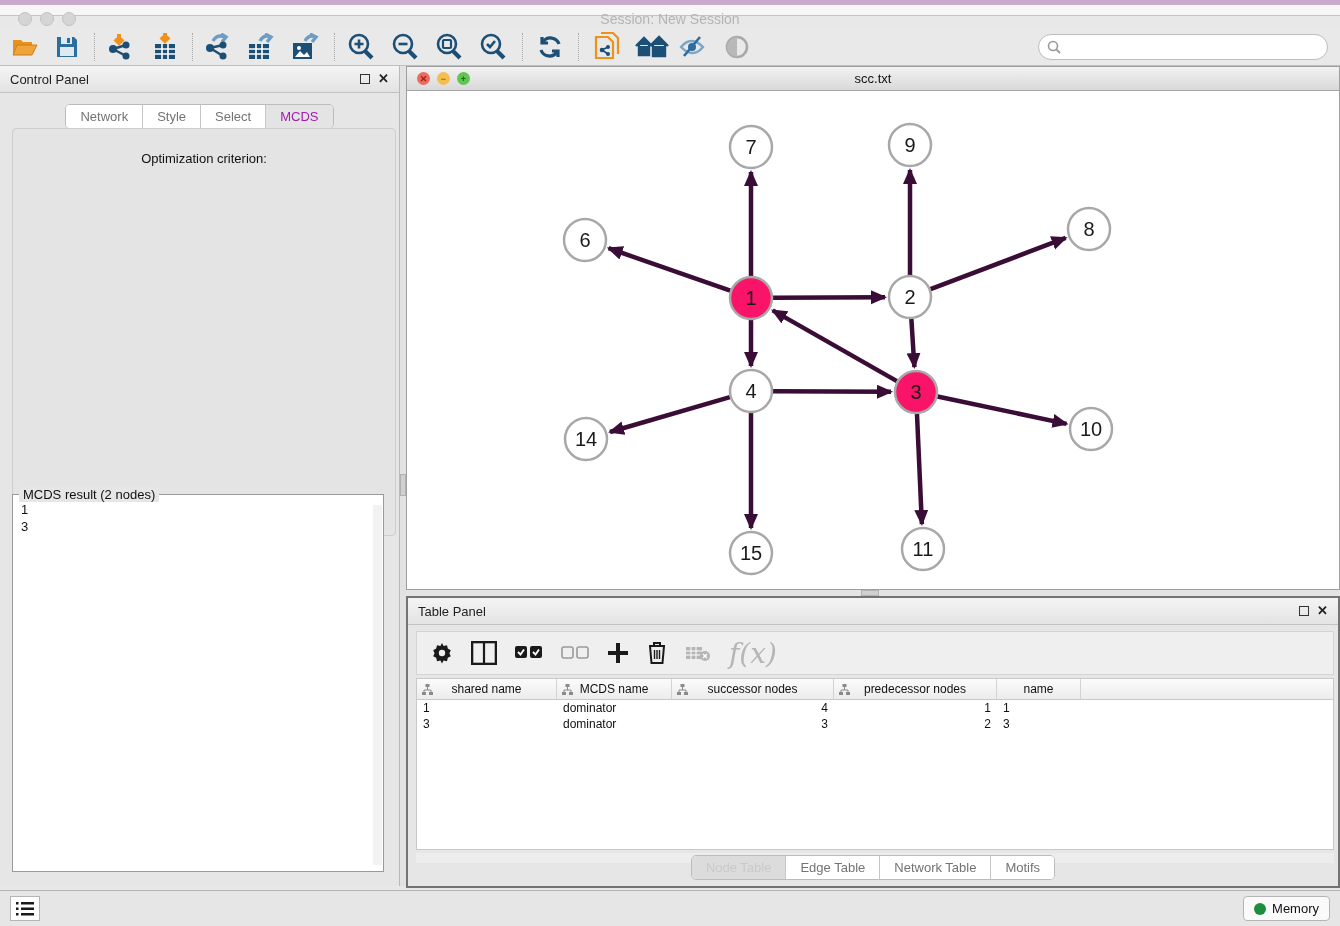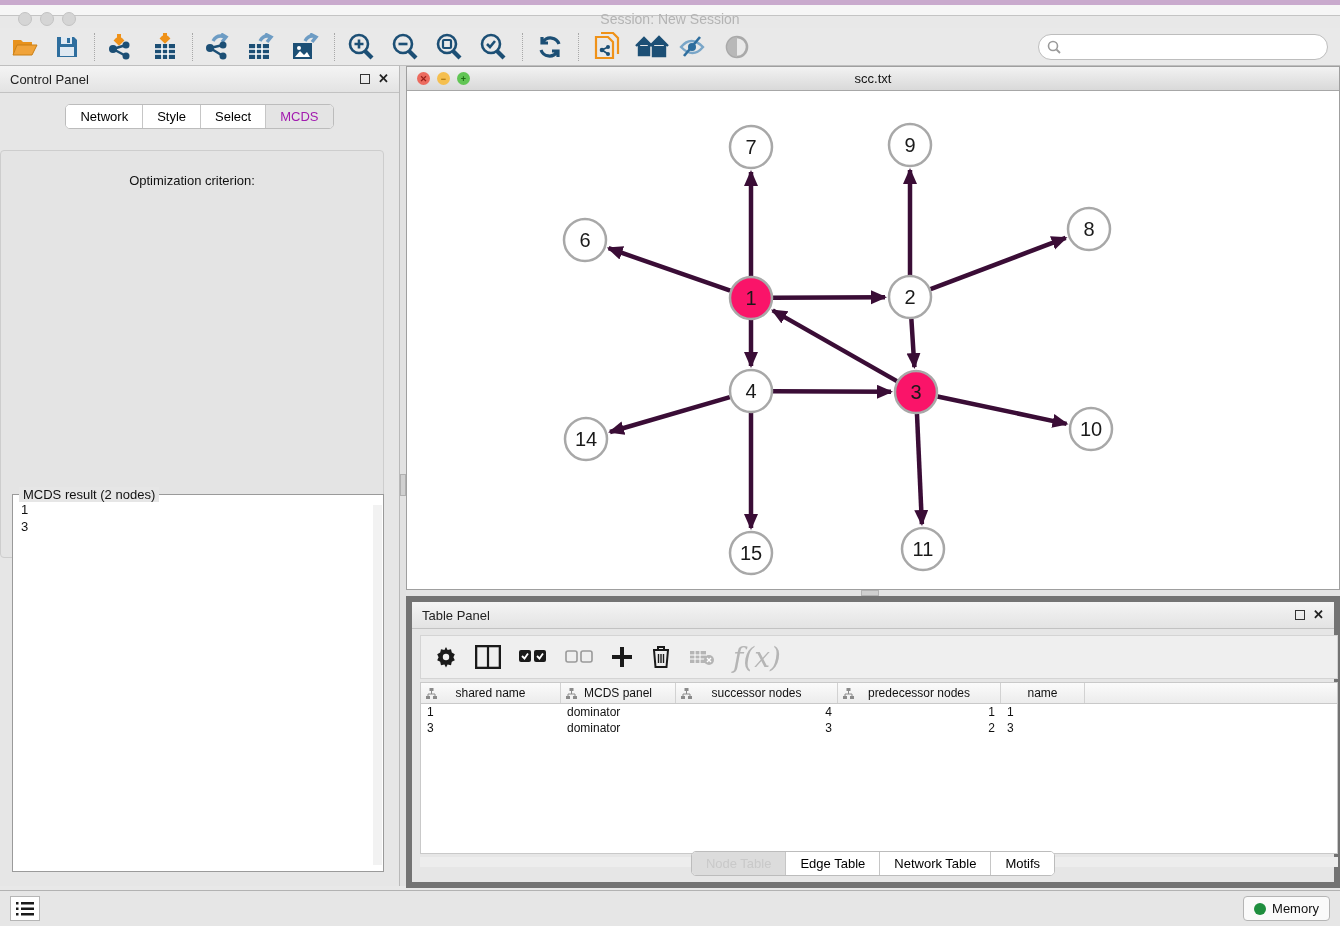--- a/index.html
+++ b/index.html
@@ -19,25 +19,25 @@
   
   #control-panel { position:absolute; left:0; top:66px; width:400px; height:820px; background:#e6e6e6; border-right:1px solid #b9b9b9; }
   .panel-header { height:27px; background:linear-gradient(#f4f4f4,#e3e3e3); border-bottom:1px solid #c2c2c2; display:flex; align-items:center; padding:0 10px; }
   .panel-title { font-size:13px; color:#222; }
   .panel-header-icons { margin-left:auto; display:flex; gap:8px; align-items:center; }
   .float-icon { width:10px; height:10px; border:1.5px solid #333; display:inline-block; }
   .close-icon { font-size:13px; font-weight:bold; color:#222; line-height:10px; }
 
   #cp-tabs { position:absolute; left:0; top:38px; width:100%; display:flex; justify-content:center; }
   .seg { display:flex; border:1px solid #bcbcbc; border-radius:5px; overflow:hidden; background:#fff; }
-  .seg-tab { padding:4px 14px; font-size:13px; color:#000000; background:#fff; border-right:1px solid #c6c6c6; cursor:default; }
+  .seg-tab { padding:4px 14px; font-size:13px; color:#737373; background:#fff; border-right:1px solid #c6c6c6; cursor:default; }
   .seg-tab:last-child { border-right:none; }
   .seg-tab.sel { background:#e4e4e4; color:#a21caf; }
 
-  #mcds-box { position:absolute; left:0; top:62px; width:384px; height:408px; background:#e4e4e4; border:1px solid #cdcdcd; border-radius:4px;margin-top:22px; }
+  #mcds-box { position:absolute; left:12px; top:62px; width:384px; height:408px; background:#e4e4e4; border:1px solid #cdcdcd; border-radius:4px; }
   #opt-label { margin-top:22px; text-align:center; font-size:13px; color:#111; }
   #opt-select { margin:10px auto 0 auto; width:310px; height:22px; background:#fff; border:1px solid #b9b9b9; border-radius:4px; display:flex; align-items:center; padding:0 6px; font-size:13px; color:#111; position:relative; }
   .spin { position:absolute; right:6px; top:2px; font-size:8px; line-height:8px; color:#444; text-align:center; }
   #btn-row { margin-top:14px; display:flex; justify-content:center; gap:14px; }
   .pbtn { background:#fff; border:1px solid #b5b5b5; border-radius:4px; font-size:13px; color:#111; padding:3px 14px; }
 
   #result-box { position:absolute; left:12px; top:428px; width:372px; height:378px; border:1px solid #9a9a9a; background:#fff; }
   #result-legend { position:absolute; left:6px; top:-8px; background:#e6e6e6; padding:0 4px; font-size:13px; color:#111; }
   #result-lines { padding:6px 8px; font-size:13px; color:#111; line-height:17px; white-space:pre; }
   #result-scroll { position:absolute; right:1px; top:10px; width:9px; height:360px; background:#f2f2f2; }
@@ -51,21 +51,21 @@
   #net-titlebar { height:24px; background:linear-gradient(#f2f2f2,#d9d9d9); border-bottom:1px solid #a7a7a7; position:relative; }
   .tl { position:absolute; top:5px; width:13px; height:13px; border-radius:50%; display:flex; align-items:center; justify-content:center; font-size:9px; font-weight:bold; }
   #net-title { position:absolute; top:4px; width:100%; text-align:center; font-size:13px; color:#111; }
   #net-canvas { position:absolute; left:0; top:24px; width:932px; height:498px; background:#fff; }
 
   
   #h-splitter { position:absolute; left:406px; top:590px; width:934px; height:6px; background:#e4e4e4; }
   #h-handle { position:absolute; left:455px; top:0; width:18px; height:6px; background:#d0d0d0; border:1px solid #b4b4b4; }
 
   
-  #table-panel { position:absolute; left:406px; top:596px; width:934px; height:292px; background:#e6e6e6; border:6px solid #737373; }
+  #table-panel { position:absolute; left:406px; top:596px; width:934px; height:292px; background:#e6e6e6; border:2px solid #737373; }
   #tp-toolbar { position:absolute; left:8px; top:33px; width:918px; height:44px; background:#efefef; border:1px solid #d4d4d4; display:flex; align-items:center; gap:18px; padding-left:14px; }
   #tp-table { position:absolute; left:8px; top:80px; width:918px; height:172px; background:#fff; border:1px solid #c9c9c9; overflow:hidden; }
   #tp-header { display:flex; height:21px; background:linear-gradient(#fbfbfb,#ececec); border-bottom:1px solid #c9c9c9; }
   .th { display:flex; align-items:center; border-right:1px solid #d2d2d2; font-size:12px; color:#111; justify-content:center; gap:5px; position:relative; }
   .th .tree-ic { position:absolute; left:5px; }
   .trow { display:flex; height:16px; font-size:12px; color:#111; }
   .td { padding:1px 6px 0 6px; overflow:hidden; white-space:nowrap; }
   #tp-hscroll { position:absolute; left:8px; top:255px; width:918px; height:10px; background:#ededed; }
   #tp-tabs { position:absolute; left:0; bottom:6px; width:100%; display:flex; justify-content:center;text-align:right; }
   .seg2 .seg-tab.sel { background:#dcdcdc; color:#c9c9c9; }
@@ -372,21 +372,21 @@
           </svg>
           <span>shared name</span>
         </div>
         <div class="th" style="width: 115px;">
           <svg class="tree-ic" width="11" height="11" viewBox="0 0 11 11">
             <rect x="3.5" y="0" width="4" height="3" fill="#8a8a8a"></rect>
             <rect x="0" y="8" width="4" height="3" fill="#8a8a8a"></rect>
             <rect x="7" y="8" width="4" height="3" fill="#8a8a8a"></rect>
             <path d="M5.5 3 v3 M2 8 v-2 h7 v2" stroke="#8a8a8a" fill="none"></path>
           </svg>
-          <span>MCDS panel</span>
+          <span>MCDS name</span>
         </div>
         <div class="th" style="width: 162px;">
           <svg class="tree-ic" width="11" height="11" viewBox="0 0 11 11">
             <rect x="3.5" y="0" width="4" height="3" fill="#8a8a8a"></rect>
             <rect x="0" y="8" width="4" height="3" fill="#8a8a8a"></rect>
             <rect x="7" y="8" width="4" height="3" fill="#8a8a8a"></rect>
             <path d="M5.5 3 v3 M2 8 v-2 h7 v2" stroke="#8a8a8a" fill="none"></path>
           </svg>
           <span>successor nodes</span>
         </div>

